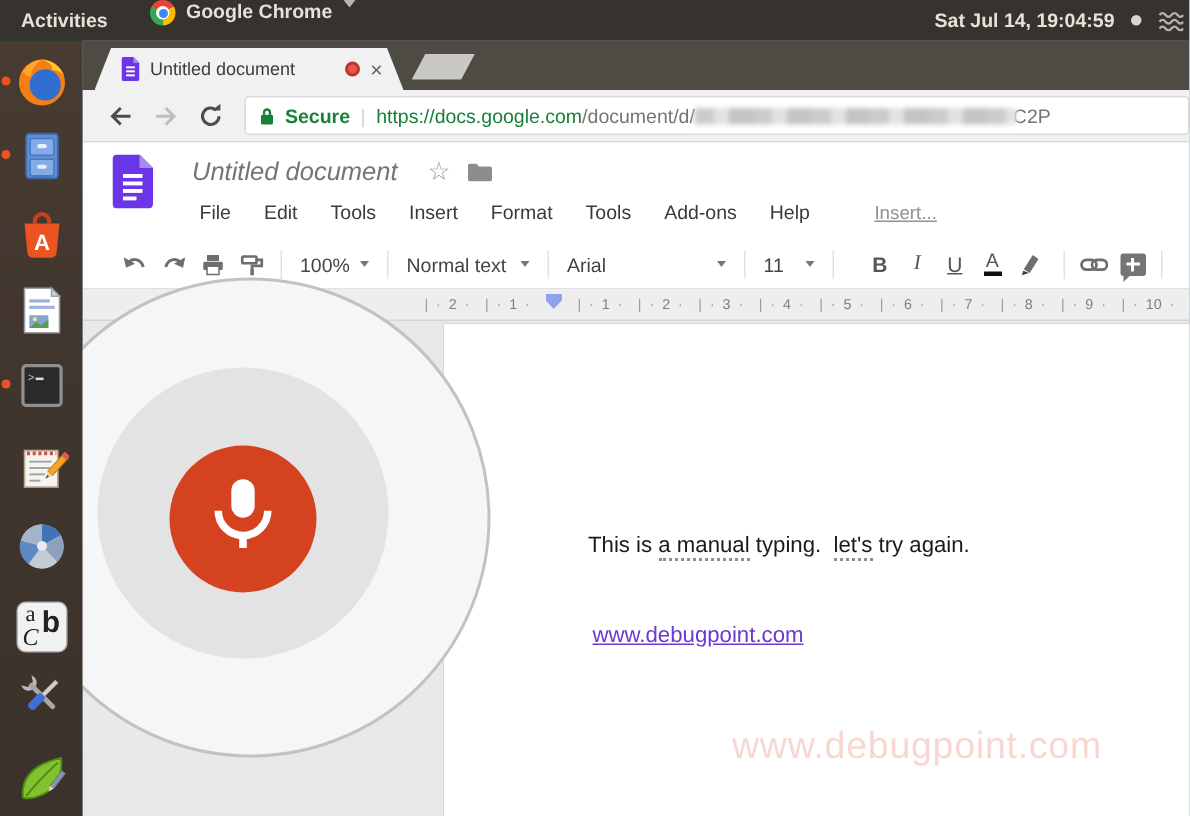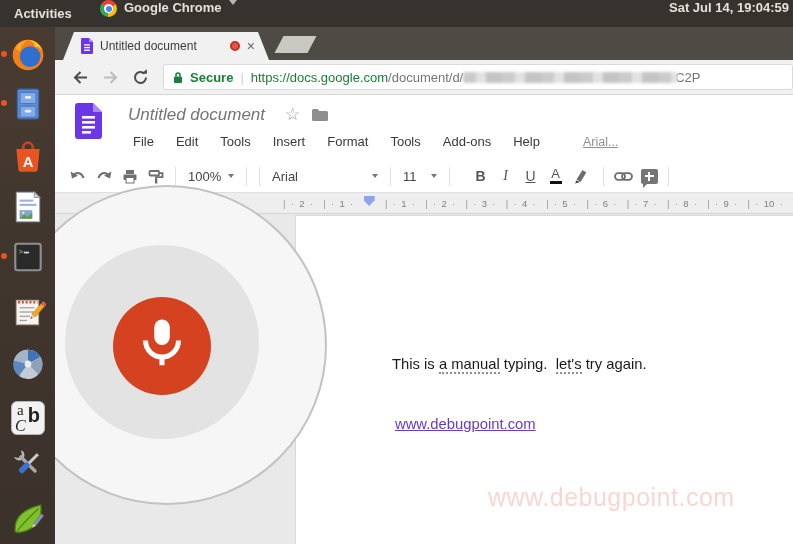--- a/index.html
+++ b/index.html
@@ -10,21 +10,21 @@
   
   #topbar { position:absolute; left:0; top:0; width:793px; height:27px; background:#36322d; z-index:20;
             color:#e6e2da; font-size:13px; font-weight:bold; }
   .tb-activities { position:absolute; left:14px; top:0; line-height:27px; cursor:pointer; }
   .tb-app { position:absolute; left:100px; top:0; height:27px; display:flex; align-items:flex-start; gap:7px; cursor:pointer; }
   .chrome-logo { width:17px; height:17px; border-radius:50%; position:relative;
      background:conic-gradient(from 60deg, #fbbc05 0 120deg, #34a853 0 240deg, #ea4335 0 360deg); }
   .chrome-logo::before { content:""; position:absolute; left:4px; top:4px; width:9px; height:9px; border-radius:50%; background:#fff; }
   .chrome-logo::after { content:""; position:absolute; left:5.5px; top:5.5px; width:6px; height:6px; border-radius:50%; background:#4285f4; }
   .caret-down { width:0; height:0; border-left:4px solid transparent; border-right:4px solid transparent; border-top:5px solid #b9b5ae; }
-  .tb-right { position:absolute; right:4px; top:0; height:27px; display:flex; align-items:center; gap:11px;flex-direction:column; }
+  .tb-right { position:absolute; right:4px; top:0; height:27px; display:flex; align-items:center; gap:11px; }
   .tb-dot { width:7px; height:7px; border-radius:50%; background:#d8d4cd; }
   .tb-waves { width:17px; height:14px; }
 
   
   #launcher { position:absolute; left:0; top:27px; width:55px; height:517px; z-index:15;
      background:linear-gradient(180deg,#483b31 0%, #41362e 40%, #3b322b 100%); }
   .lch-item { position:absolute; left:8px; width:40px; height:40px; display:flex; align-items:center; justify-content:center; cursor:pointer; }
   .lch-item svg { width:36px; height:36px; }
   .lch-item.running::before { content:""; position:absolute; left:-7px; top:16px; width:6px; height:6px; border-radius:50%;
      background:var(--indicator-orange,#e95420); }
@@ -68,21 +68,21 @@
   .dh-titlerow { display:flex; align-items:center; height:24px; }
   .doc-title { font-size:17px; font-style:italic; color:#757575; cursor:text; }
   .star { font-size:17px; color:#9c9c9c; margin-left:20px; cursor:pointer; line-height:14px; }
   .folder { margin-left:12px; cursor:pointer; }
   .dh-menus { display:flex; align-items:center; gap:12px; margin-top:5px; font-size:13px; color:#3a3a3a; }
   .menu-item { cursor:pointer; padding:2px 5px; }
   .saving { margin-left:26px; color:#919191; text-decoration:underline; font-size:12.5px; cursor:pointer; }
 
   
   #toolbar { position:relative; height:33px; background:#fff; border-bottom:1px solid #e0e0e0;
-     display:flex; align-items:center; padding-left:10px; }
+     display:flex; align-items:center; padding-left:22px; }
   .ti { width:26px; height:24px; display:flex; align-items:center; justify-content:center; cursor:pointer; }
   .tsep { width:1px; height:19px; background:#e2e2e2; margin:0 6px; }
   .sel { display:flex; align-items:center; justify-content:space-between; padding:0 6px; height:24px; cursor:pointer;
      color:#444; font-size:13px; }
   .sel .caret { width:0; height:0; border-left:3.5px solid transparent; border-right:3.5px solid transparent; border-top:4px solid #777; margin-left:7px;}
   .sel-zoom { width:58px; } .sel-style { width:94px; } .sel-font { width:118px; } .sel-size { width:46px; }
   .tbtn { width:25px; height:24px; display:flex; align-items:center; justify-content:center; font-size:14px; color:#555; cursor:pointer; }
   .tb-bold { font-weight:bold; }
   .tb-italic { font-style:italic; font-family:"Liberation Serif",serif; }
   .tb-under { text-decoration:underline; }
@@ -327,21 +327,21 @@
         </div>
         <div class="dh-menus">
           <span class="menu-item">File</span>
           <span class="menu-item">Edit</span>
           <span class="menu-item">Tools</span>
           <span class="menu-item">Insert</span>
           <span class="menu-item">Format</span>
           <span class="menu-item">Tools</span>
           <span class="menu-item">Add-ons</span>
           <span class="menu-item">Help</span>
-          <span class="saving">Arial...</span>
+          <span class="saving">Insert...</span>
         </div>
       </div>
     </div>
 
     <div id="toolbar">
       <span class="ti">
         <svg width="18" height="14" viewBox="0 0 18 14">
           <path d="M4.5 6 C8 2.5 13 3.8 14.5 9" fill="none" stroke="#6e6e6e" stroke-width="2"></path>
           <polygon points="1.5,2.5 3,9.5 9,6.8" fill="#6e6e6e"></polygon>
         </svg>
@@ -365,20 +365,24 @@
           <path d="M11.5 4.2 h3 v4 h-6.5 v2" fill="none" stroke="#6e6e6e" stroke-width="1.8"></path>
           <rect x="6.9" y="10" width="2.4" height="4.5" fill="#6e6e6e"></rect>
         </svg>
       </span>
       <span class="tsep"></span>
       <span class="sel sel-zoom">
         <span>100%</span>
           <span class="caret"></span>
       </span>
       <span class="tsep"></span>
+      <span class="sel sel-style">
+        <span>Normal text</span>
+          <span class="caret"></span>
+      </span>
       <span class="tsep"></span>
       <span class="sel sel-font">
         <span>Arial</span>
           <span class="caret"></span>
       </span>
       <span class="tsep"></span>
       <span class="sel sel-size">
         <span>11</span>
           <span class="caret"></span>
       </span>

